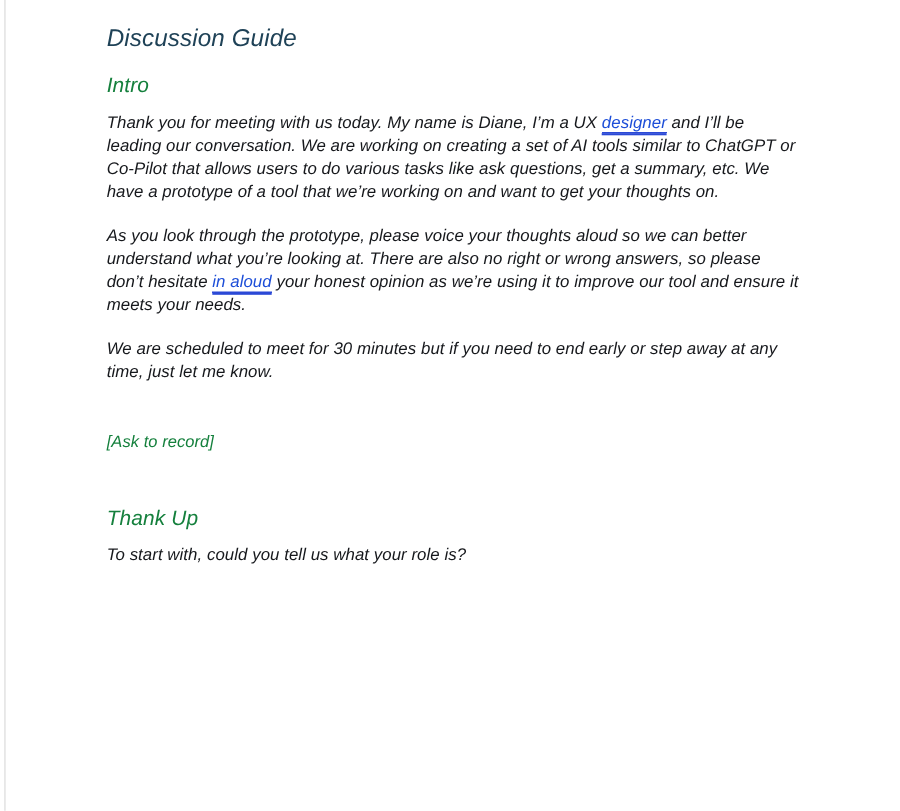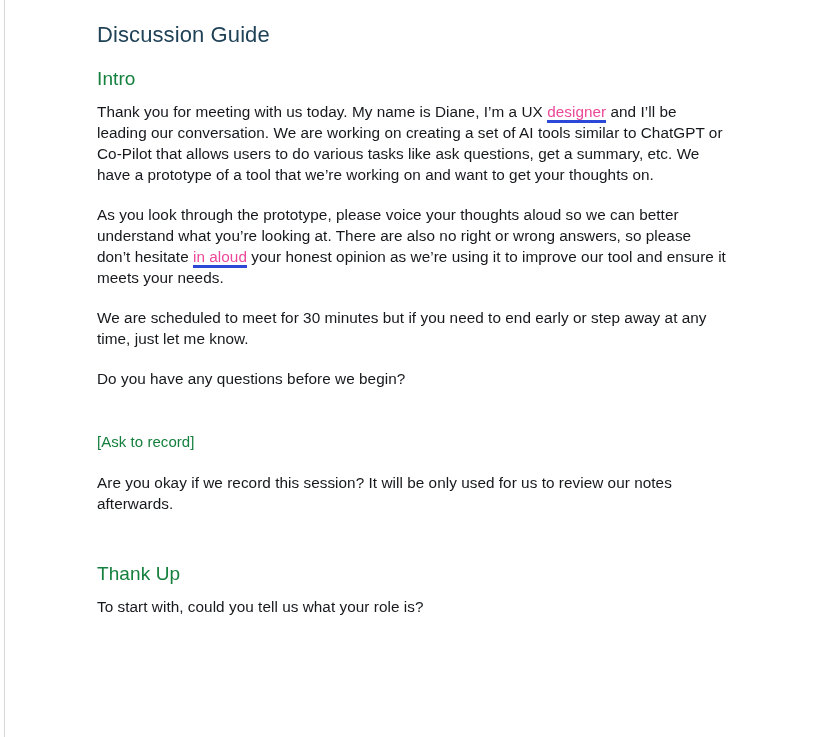--- a/index.html
+++ b/index.html
@@ -15,20 +15,21 @@
     font-family: "Liberation Sans", "DejaVu Sans", sans-serif;
     -webkit-font-smoothing: antialiased;
   }
 
   .page {
     position: relative;
     width: 818px;
     height: 737px;
     background: #ffffff;
     box-sizing: border-box;
+    font-style: italic;
   }
 
   
   .left-rule {
     position: absolute;
     left: 4px;
     top: 0;
     width: 1px;
     height: 737px;
     background: #d7d7d7;
@@ -85,21 +86,21 @@
     line-height: 21px;
     margin: 0;
     padding-top: 42px;
     letter-spacing: 0.05px;
   }
 
   .callout + p.para { padding-top: 20px; }
 
   
   .grammar {
-    color: #ec4899;
+    color: #1d4ed8;
     text-decoration: none;
     border-bottom: 2px solid #2b49d6;
     box-shadow: inset 0 -4px 0 -3px #2b49d6;
     padding-bottom: 1px;
     position: relative;
     white-space: nowrap;
   }
 </style>
 </head>
 <body>
@@ -117,25 +118,23 @@
     <p class="para first-after-heading">
       <span>Thank you for meeting with us today. My name is Diane, I’m a UX </span><span class="grammar">designer</span><span> and I’ll be leading our conversation. We are working on creating a set of AI tools similar to ChatGPT or Co-Pilot that allows users to do various tasks like ask questions, get a summary, etc. We have a prototype of a tool that we’re working on and want to get your thoughts on.</span>
     </p>
 
     <p class="para gap-lg">
       <span>As you look through the prototype, please voice your thoughts aloud so we can better understand what you’re looking at. There are also no right or wrong answers, so please don’t hesitate </span><span class="grammar">in aloud</span><span> your honest opinion as we’re using it to improve our tool and ensure it meets your needs.</span>
     </p>
 
     <p class="para gap-lg">We are scheduled to meet for 30 minutes but if you need to end early or step away at any time, just let me know.</p>
 
-    <p class="para gap-lg">Do you have any questions before we begin?</p>
 
     <p class="callout">[Ask to record]</p>
 
-    <p class="para">Are you okay if we record this session? It will be only used for us to review our notes afterwards.</p>
 
     <h2 class="section-heading warmup">Thank Up</h2>
 
     <p class="para first-after-heading">To start with, could you tell us what your role is?</p>
 
 
   </div>
 </div>
 
 </body></html>

